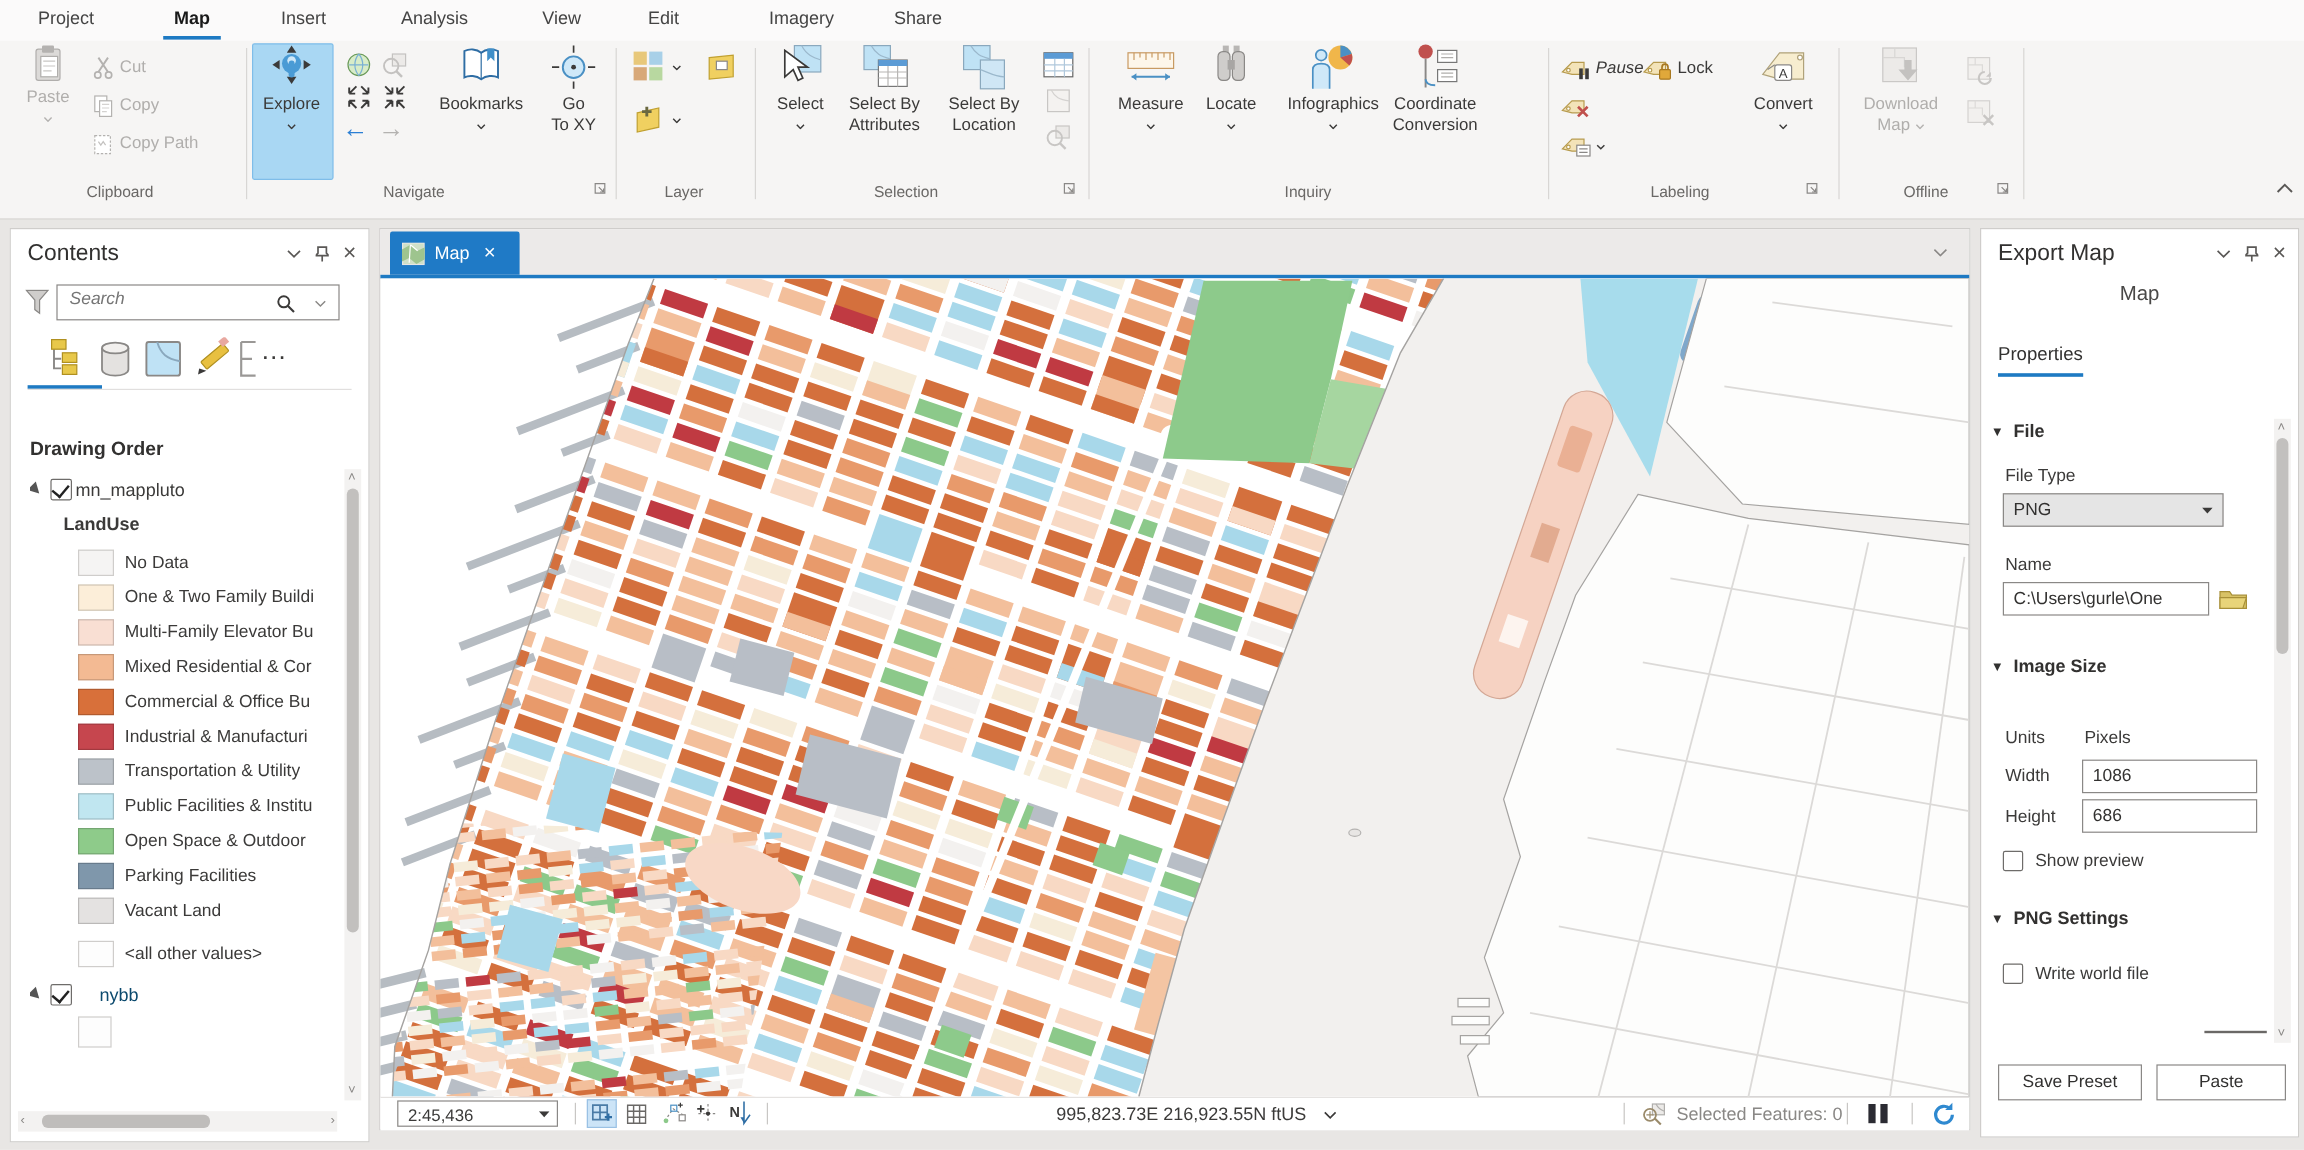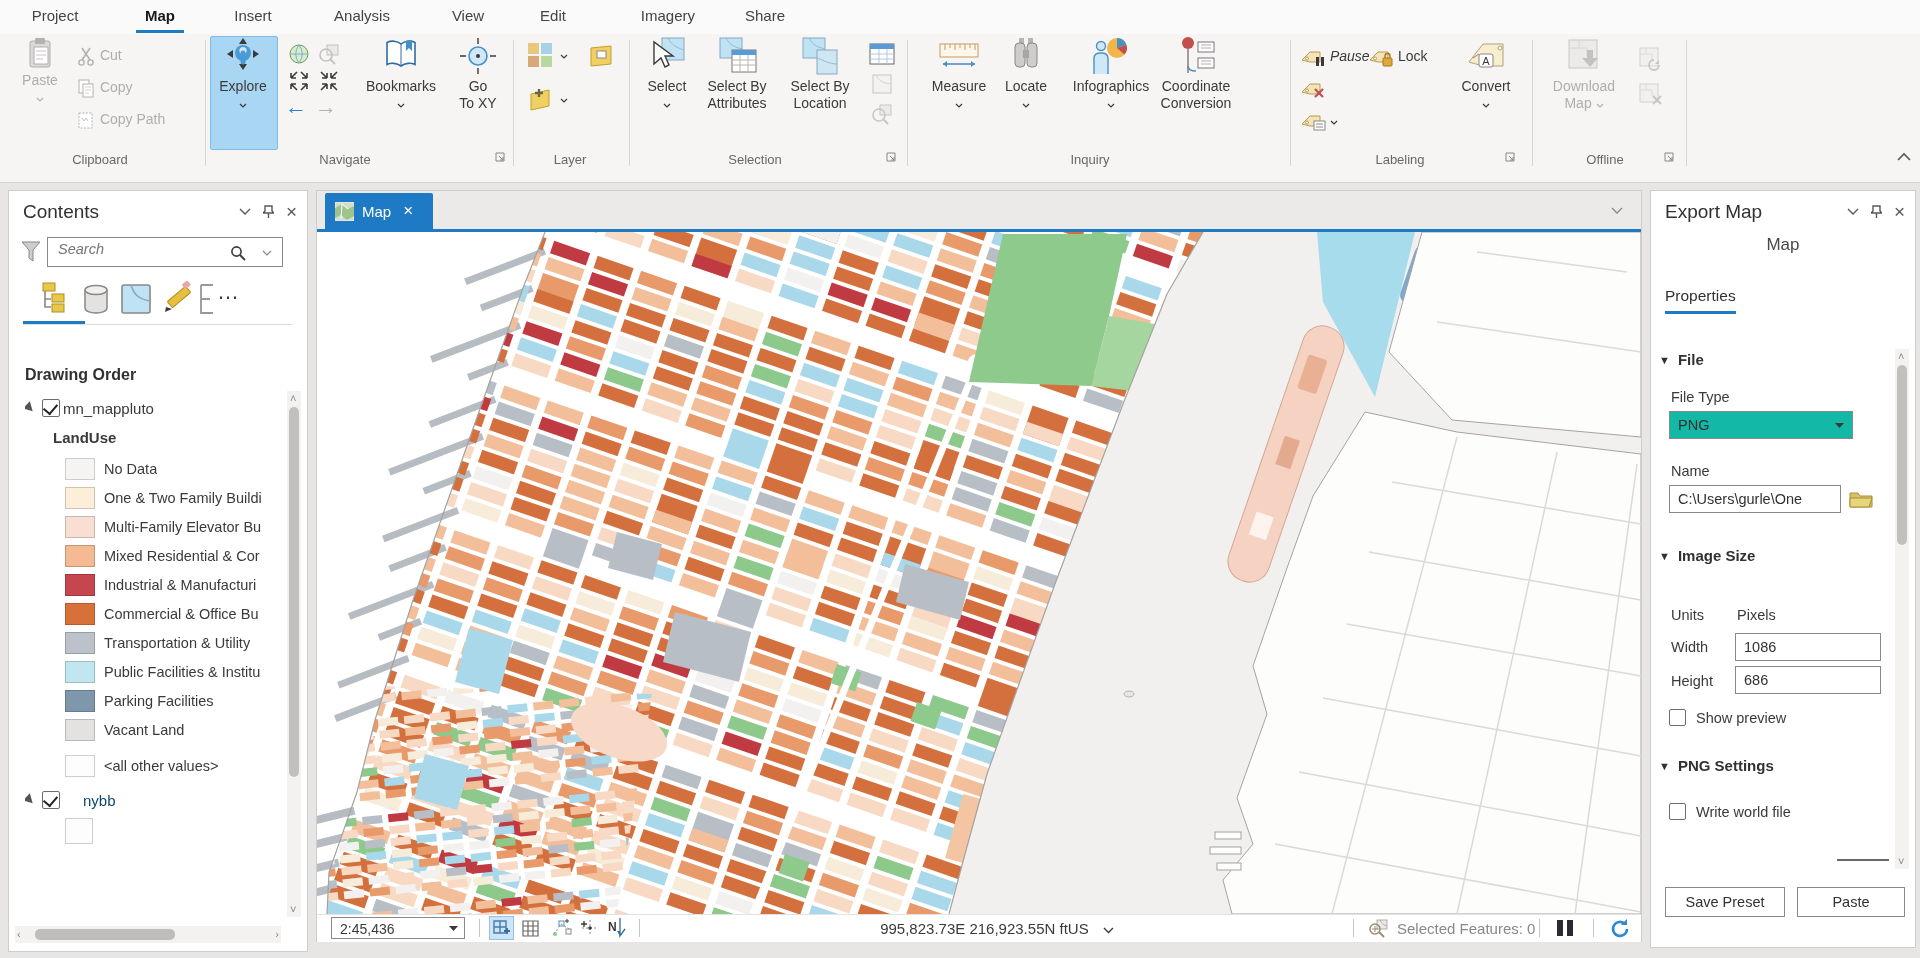--- a/index.html
+++ b/index.html
@@ -459,34 +459,38 @@
           </div>
           <div class="legrow">
             <div class="sw" style="background: rgb(249, 223, 211);"></div>
             <div class="lt">Multi-Family Elevator Bu</div>
           </div>
           <div class="legrow">
             <div class="sw" style="background: rgb(243, 186, 147);"></div>
             <div class="lt">Mixed Residential &amp; Cor</div>
           </div>
           <div class="legrow">
+            <div class="sw" style="background: rgb(216, 112, 58);"></div>
+            <div class="lt">Commercial &amp; Office Bu</div>
+          </div>
+          <div class="legrow">
             <div class="sw" style="background: rgb(198, 70, 78);"></div>
             <div class="lt">Industrial &amp; Manufacturi</div>
-          </div>
-          <div class="legrow">
-            <div class="sw" style="background: rgb(216, 112, 58);"></div>
-            <div class="lt">Commercial &amp; Office Bu</div>
           </div>
           <div class="legrow">
             <div class="sw" style="background: rgb(188, 194, 201);"></div>
             <div class="lt">Transportation &amp; Utility</div>
           </div>
           <div class="legrow">
             <div class="sw" style="background: rgb(192, 230, 240);"></div>
             <div class="lt">Public Facilities &amp; Institu</div>
+          </div>
+          <div class="legrow">
+            <div class="sw" style="background: rgb(142, 203, 138);"></div>
+            <div class="lt">Open Space &amp; Outdoor</div>
           </div>
           <div class="legrow">
             <div class="sw" style="background: rgb(127, 151, 171);"></div>
             <div class="lt">Parking Facilities</div>
           </div>
           <div class="legrow">
             <div class="sw" style="background: rgb(228, 226, 225);"></div>
             <div class="lt">Vacant Land</div>
           </div>
           <div class="legrow" style="margin-top: 7px;">
@@ -1658,21 +1662,21 @@
       <span style="font-size:19px;line-height:12px;">×</span>
     </div>
     <div class="abs" style="left:0;top:44px;width:100%;text-align:center;font-size:17px;color:#494847;">Map</div>
     <div class="abs" style="left:14px;top:96px;font-size:15.5px;color:#323130;padding-bottom:6px;border-bottom:3px solid #1e7ac3;">Properties</div>
 
     <div class="abs" style="left:8px;top:160px;display:flex;align-items:center;cursor:pointer;">
       <span class="chevb">▼</span>
         <span class="sect">File</span>
     </div>
     <div class="abs flabel" style="left:20px;top:198px;">File Type</div>
-    <div class="abs" style="left:18px;top:220px;width:184px;height:28px;border:1px solid #8a8886;background:#14b8a6;line-height:26px;padding-left:8px;font-size:14.5px;color:#323130;box-sizing:border-box;">
+    <div class="abs" style="left:18px;top:220px;width:184px;height:28px;border:1px solid #8a8886;background:#e5e5e5;line-height:26px;padding-left:8px;font-size:14.5px;color:#323130;box-sizing:border-box;">
       <span>PNG</span>
       <svg class="abs" style="right:8px;top:11px;" width="9" height="6" viewBox="0 0 9 6">
           <path d="M0 0l4.5 5L9 0z" fill="#3b3a39"></path>
         </svg>
     </div>
     <div class="abs flabel" style="left:20px;top:272px;">Name</div>
     <input class="inp abs" style="left: 18px; top: 294px; width: 172px; height: 28px;" value="C:\Users\gurle\One">
     <svg class="abs" style="left:198px;top:298px;cursor:pointer;" width="24" height="20" viewBox="0 0 24 20">
         <path d="M1 4h8l2 3h12v11H1z" fill="#d8c266" stroke="#a89038"></path>
         <path d="M1 9h22l-3 9H1z" fill="#e8d47a" stroke="#a89038"></path>

